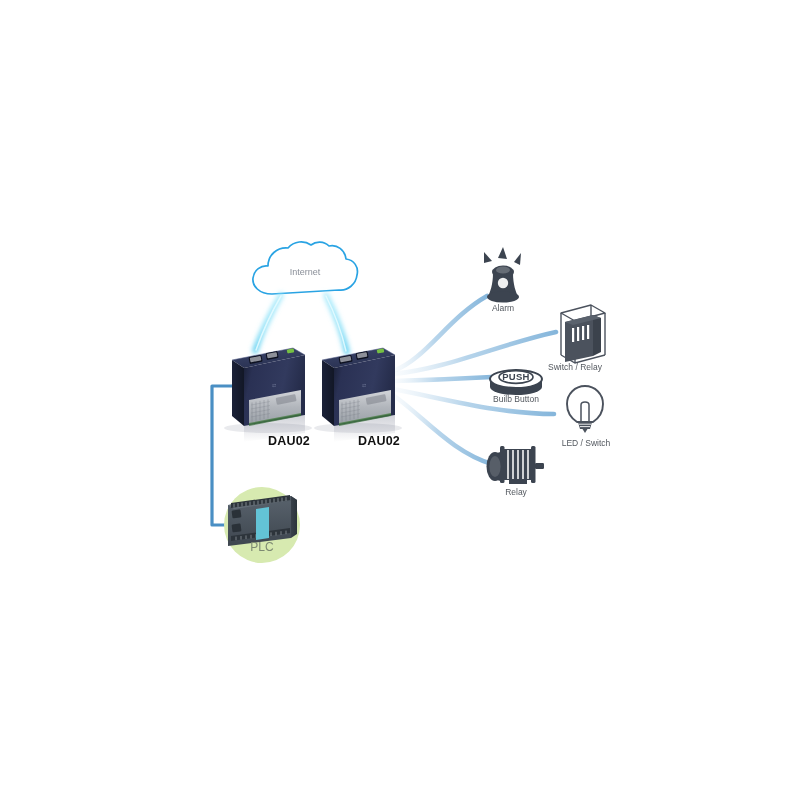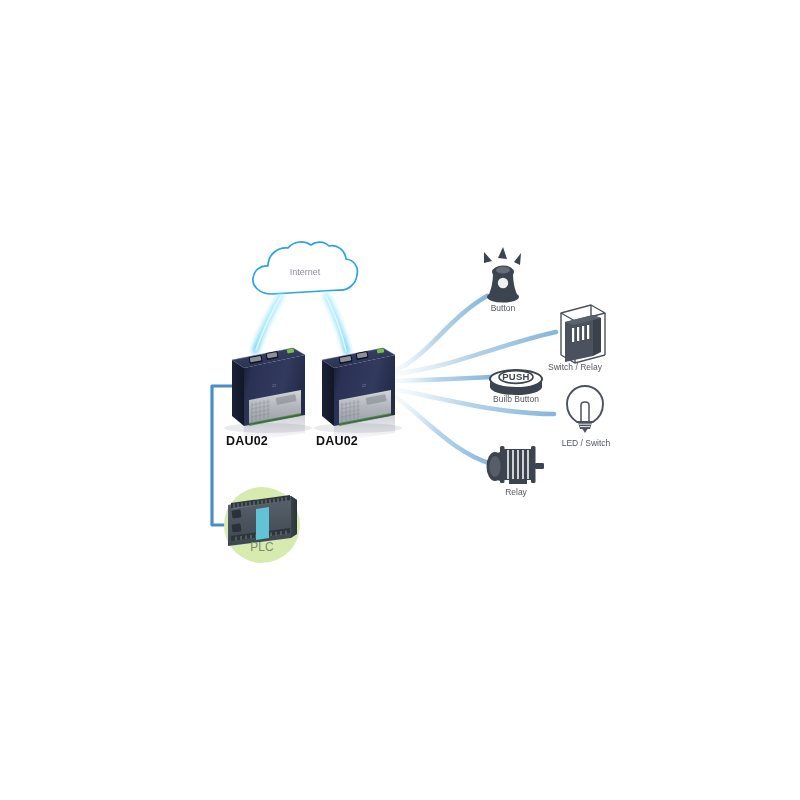--- a/index.html
+++ b/index.html
@@ -31,21 +31,21 @@
   .node-label {
     position: absolute;
     text-align: center;
     color: #4b4f57;
     font-family: "Liberation Sans", sans-serif;
     white-space: nowrap;
     pointer-events: none;
   }
   .dev-label {
     position: absolute;
-    text-align: left;
+    text-align: right;
     color: #111111;
     font-weight: bold;
     font-size: 12.5px;
     letter-spacing: 0.2px;
     font-family: "Liberation Sans", sans-serif;
     white-space: nowrap;
   }
   .cloud-label {
     position: absolute;
     text-align: center;
@@ -395,21 +395,21 @@
   </svg>
 
   <div class="cloud-label" style="left: 270px; top: 267px; width: 70px;">Internet</div>
 
   <div class="dev-label" style="left: 226px; top: 434px; width: 84px;">DAU02</div>
 
   <div class="dev-label" style="left: 316px; top: 434px; width: 84px;">DAU02</div>
 
   <div class="node-label plc-label" style="left: 232px; top: 540px; width: 60px;">PLC</div>
 
-  <div class="node-label icon-label" style="left: 473px; top: 303px; width: 60px;">Button</div>
+  <div class="node-label icon-label" style="left: 473px; top: 303px; width: 60px;">Alarm</div>
 
   <div class="node-label icon-label" style="left: 533px; top: 362px; width: 84px;">Switch / Relay</div>
 
   <div class="node-label icon-label" style="left: 481px; top: 394px; width: 70px;">Builb Button</div>
 
   <div class="node-label icon-label" style="left: 551px; top: 438px; width: 70px;">LED / Switch</div>
 
   <div class="node-label icon-label" style="left: 486px; top: 487px; width: 60px;">Relay</div>
 
   <div class="node-label" style="left: 492px; top: 371px; width: 48px; font-size: 9.5px;

